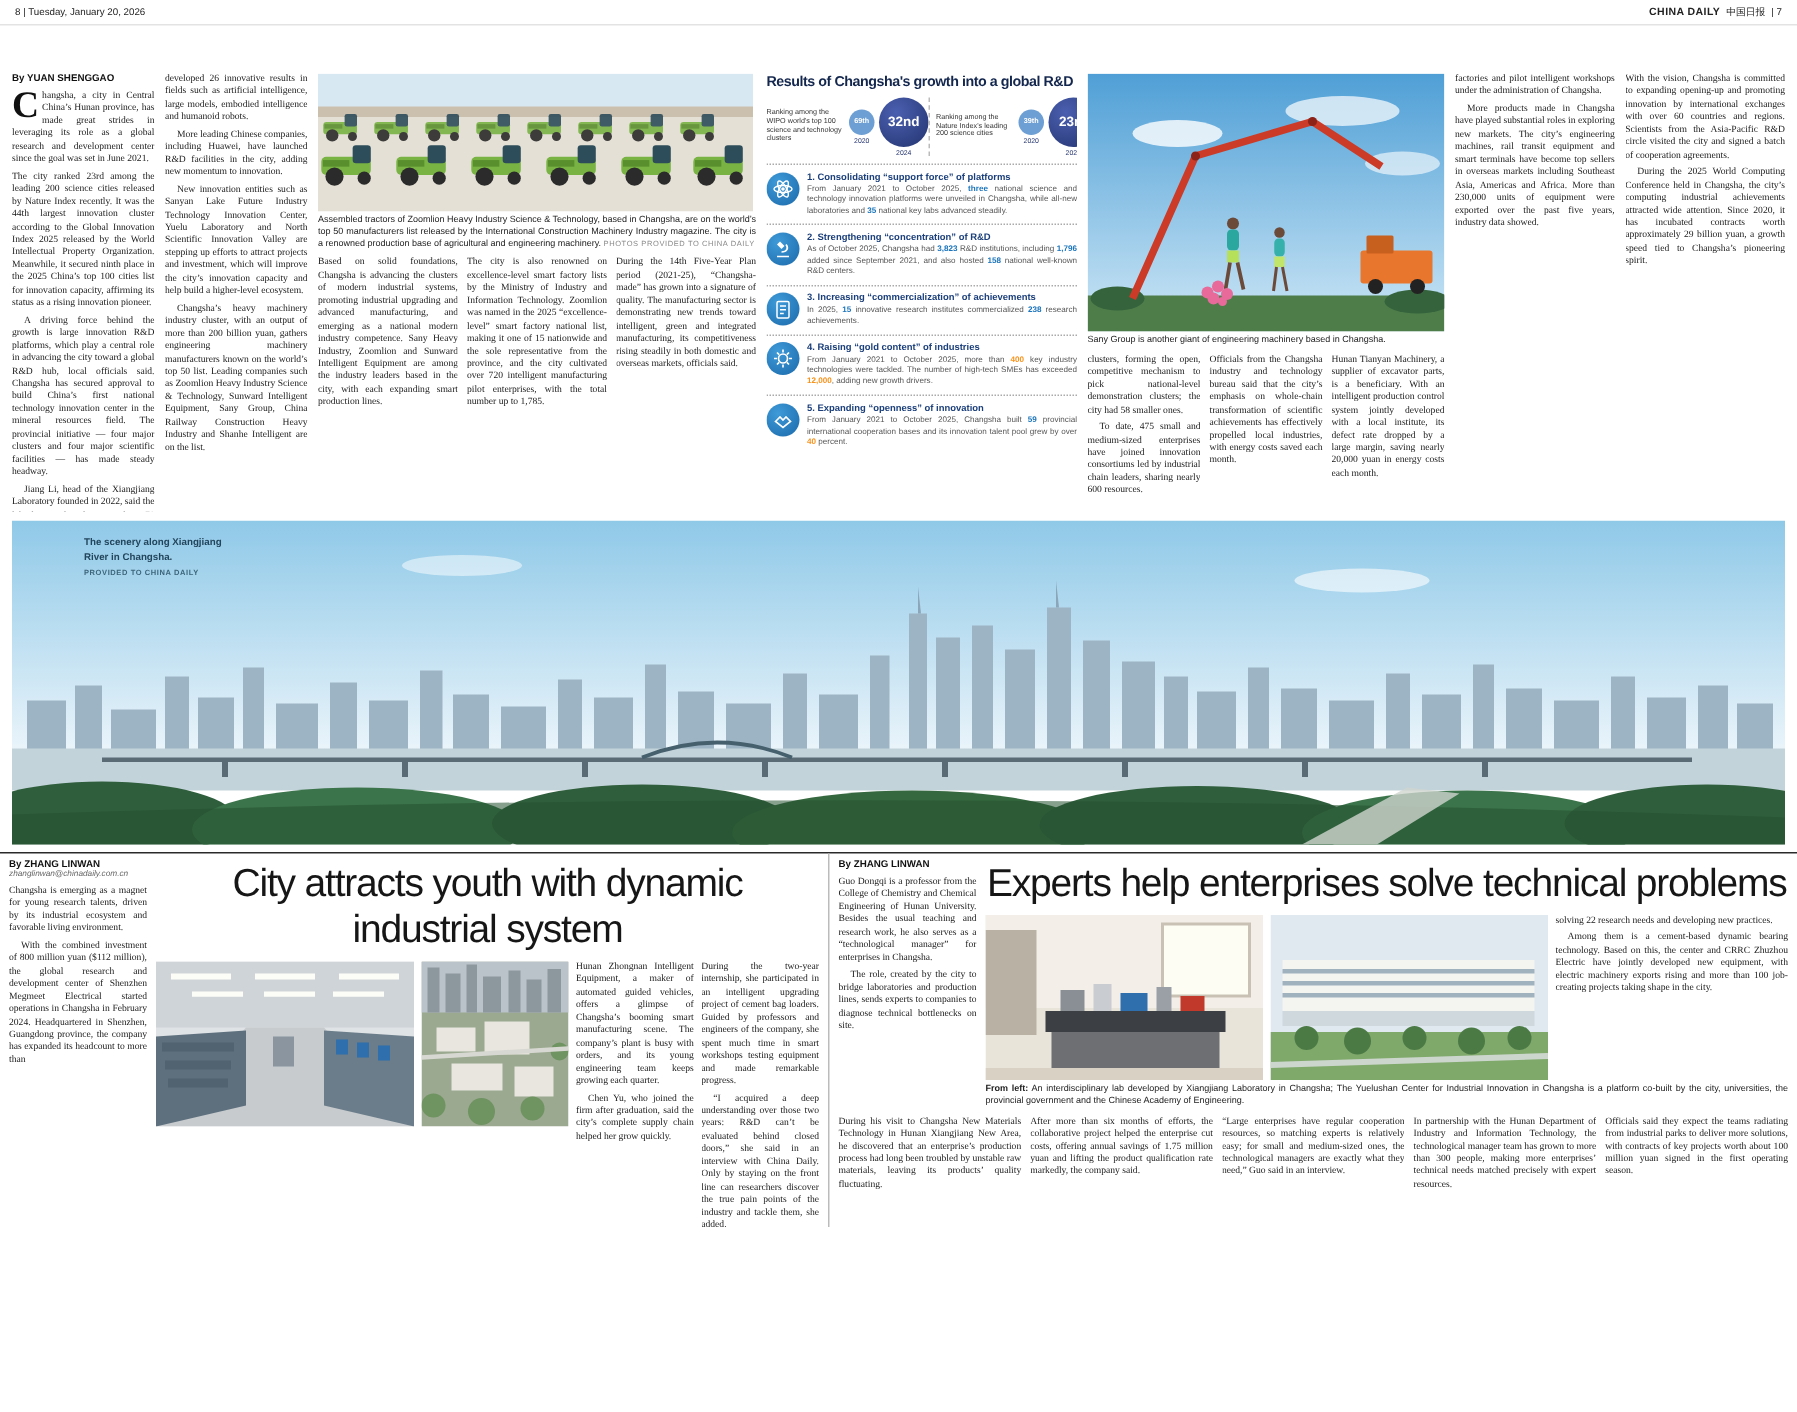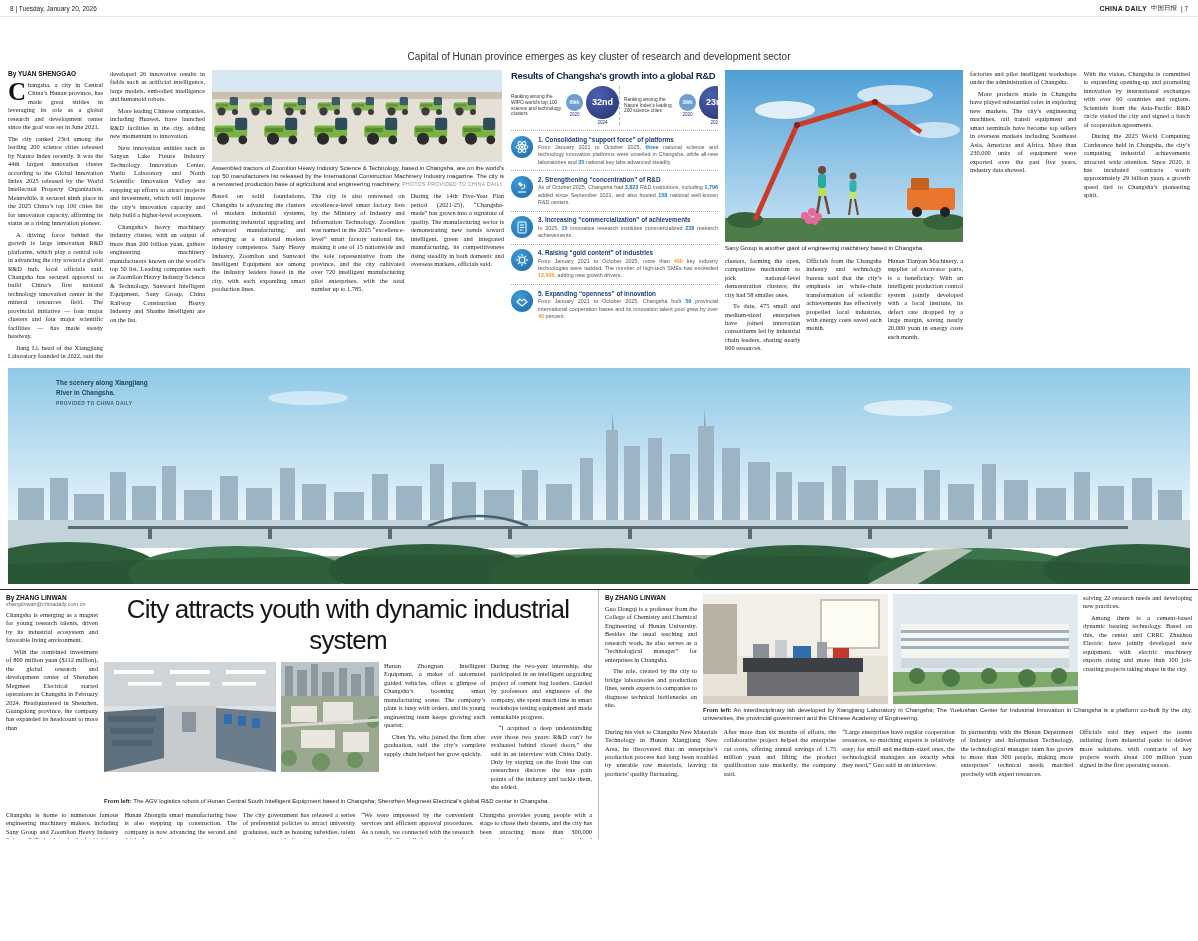--- a/index.html
+++ b/index.html
@@ -60,21 +60,21 @@
   .rcols{flex:1;display:flex;gap:7px;overflow:hidden;}
   .rcols .ncol{flex:1;}
   
   .panorama{position:relative;margin:6px 8px 0;height:216px;}
   .pano-cap{position:absolute;left:48px;top:10px;width:100px;
             font:bold 6.5px/1.5 "Liberation Sans",sans-serif;color:#23455c;}
   .pano-cap .credit{display:block;margin-top:2px;color:#3d6579;}
   
   .bottom{display:flex;border-top:1px solid #2a2a2a;margin:5px 0 0;height:250px;box-sizing:border-box;}
   .sec{padding:4px 6px;box-sizing:border-box;overflow:hidden;}
-  .sec-left{width:599px;border-right:1px solid #bbb;}
+  .sec-left{width:553px;border-right:1px solid #bbb;}
   .sec-right{flex:1;}
   .sec h2{font-family:"Liberation Sans",sans-serif;font-weight:400;font-size:26px;
           letter-spacing:-.8px;text-align:center;margin:0 0 6px;color:#161616;}
   .sec-grid{display:flex;gap:6px;}
   .sec-colA{width:92px;flex:none;}
   .sec-main{flex:1;min-width:0;}
   .sec-mid{display:flex;gap:5px;}
   .sec-mid .ncol{flex:1;}
   .botgrid{display:flex;gap:6px;margin-top:3px;height:78px;overflow:hidden;}
   .botgrid .ncol{flex:1;}
@@ -89,21 +89,20 @@
   <div class="hdr">
     <span>8 | Tuesday, January 20, 2026</span>
     <span class="right">
       <span class="brand">CHINA DAILY</span>
       <span>中国日报</span>
       <span>| 7</span>
     </span>
   </div>
 
   <div class="mast">
-    <p class="subhead">Capital of Hunan province emerges as key cluster of research and development sector</p>
   </div>
 
   <div class="band">
 
     <div class="ncol w95">
       <div class="byline">By YUAN SHENGGAO</div>
       <p><span class="dropcap">C</span><span>hangsha, a city in Central China’s Hunan province, has made great strides in leveraging its role as a global research and development center since the goal was set in June 2021.</span></p>
       <div>
           <p>The city ranked 23rd among the leading 200 science cities released by Nature Index recently. It was the 44th largest innovation cluster according to the Global Innovation Index 2025 released by the World Intellectual Property Organization. Meanwhile, it secured ninth place in the 2025 China’s top 100 cities list for innovation capacity, affirming its status as a rising innovation pioneer.</p>
           <p>A driving force behind the growth is large innovation R&amp;D platforms, which play a central role in advancing the city toward a global R&amp;D hub, local officials said. Changsha has secured approval to build China’s first national technology innovation center in the mineral resources field. The provincial initiative — four major clusters and four major scientific facilities — has made steady headway.</p>
@@ -520,20 +519,21 @@
     <div class="sec sec-right">
       <div class="sec-grid">
         <div class="ncol sec-colA">
           <div class="byline">By ZHANG LINWAN</div>
           <div>
               <p>Guo Dongqi is a professor from the College of Chemistry and Chemical Engineering of Hunan University. Besides the usual teaching and research work, he also serves as a “technological manager” for enterprises in Changsha.</p>
               <p>The role, created by the city to bridge laboratories and production lines, sends experts to companies to diagnose technical bottlenecks on site.</p>
             </div>
         </div>
         <div class="sec-main">
+          <h2>Experts help enterprises solve technical problems</h2>
           <div class="sec-mid">
             <svg class="ph" width="185" height="110" viewBox="0 0 185 110">
               <rect width="185" height="110" fill="#e9e4da"></rect>
               <rect width="185" height="62" fill="#f3efe8"></rect>
               <rect x="118" y="6" width="58" height="48" fill="#fdfdf4"></rect>
               <rect x="118" y="6" width="58" height="48" fill="none" stroke="#c9c2b4" stroke-width="2"></rect>
               <rect x="0" y="10" width="34" height="70" fill="#b9b2a4"></rect>
               <rect x="40" y="64" width="120" height="14" fill="#3c3f44"></rect>
               <rect x="44" y="78" width="112" height="24" fill="#6d6f72"></rect>
               <g>

